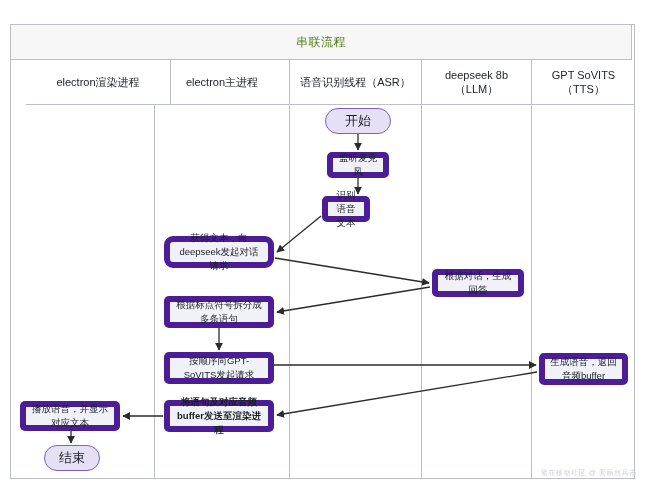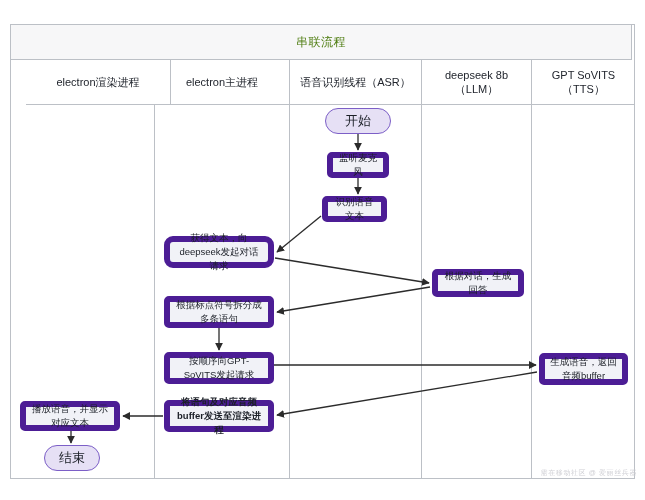--- a/index.html
+++ b/index.html
@@ -195,21 +195,21 @@
   </svg>
 
   <div class="node terminal" style="left:325px; top:108px; width:66px; height:26px;">
     <span>开始</span>
   </div>
 
   <div class="node" style="left:327px; top:152px; width:62px; height:26px;">
     <span>监听麦克风</span>
   </div>
 
-  <div class="node" style="left:322px; top:196px; width:65px; height:26px;">
+  <div class="node" style="left:322px; top:196px; width:48px; height:26px;">
     <span>识别语音文本</span>
   </div>
 
   <div class="node" style="left:164px; top:236px; width:110px; height:32px;border-radius:9px;">
     <span>获得文本，向deepseek发起对话请求</span>
   </div>
 
   <div class="node" style="left:432px; top:269px; width:92px; height:28px;">
     <span>根据对话，生成回答</span>
   </div>

